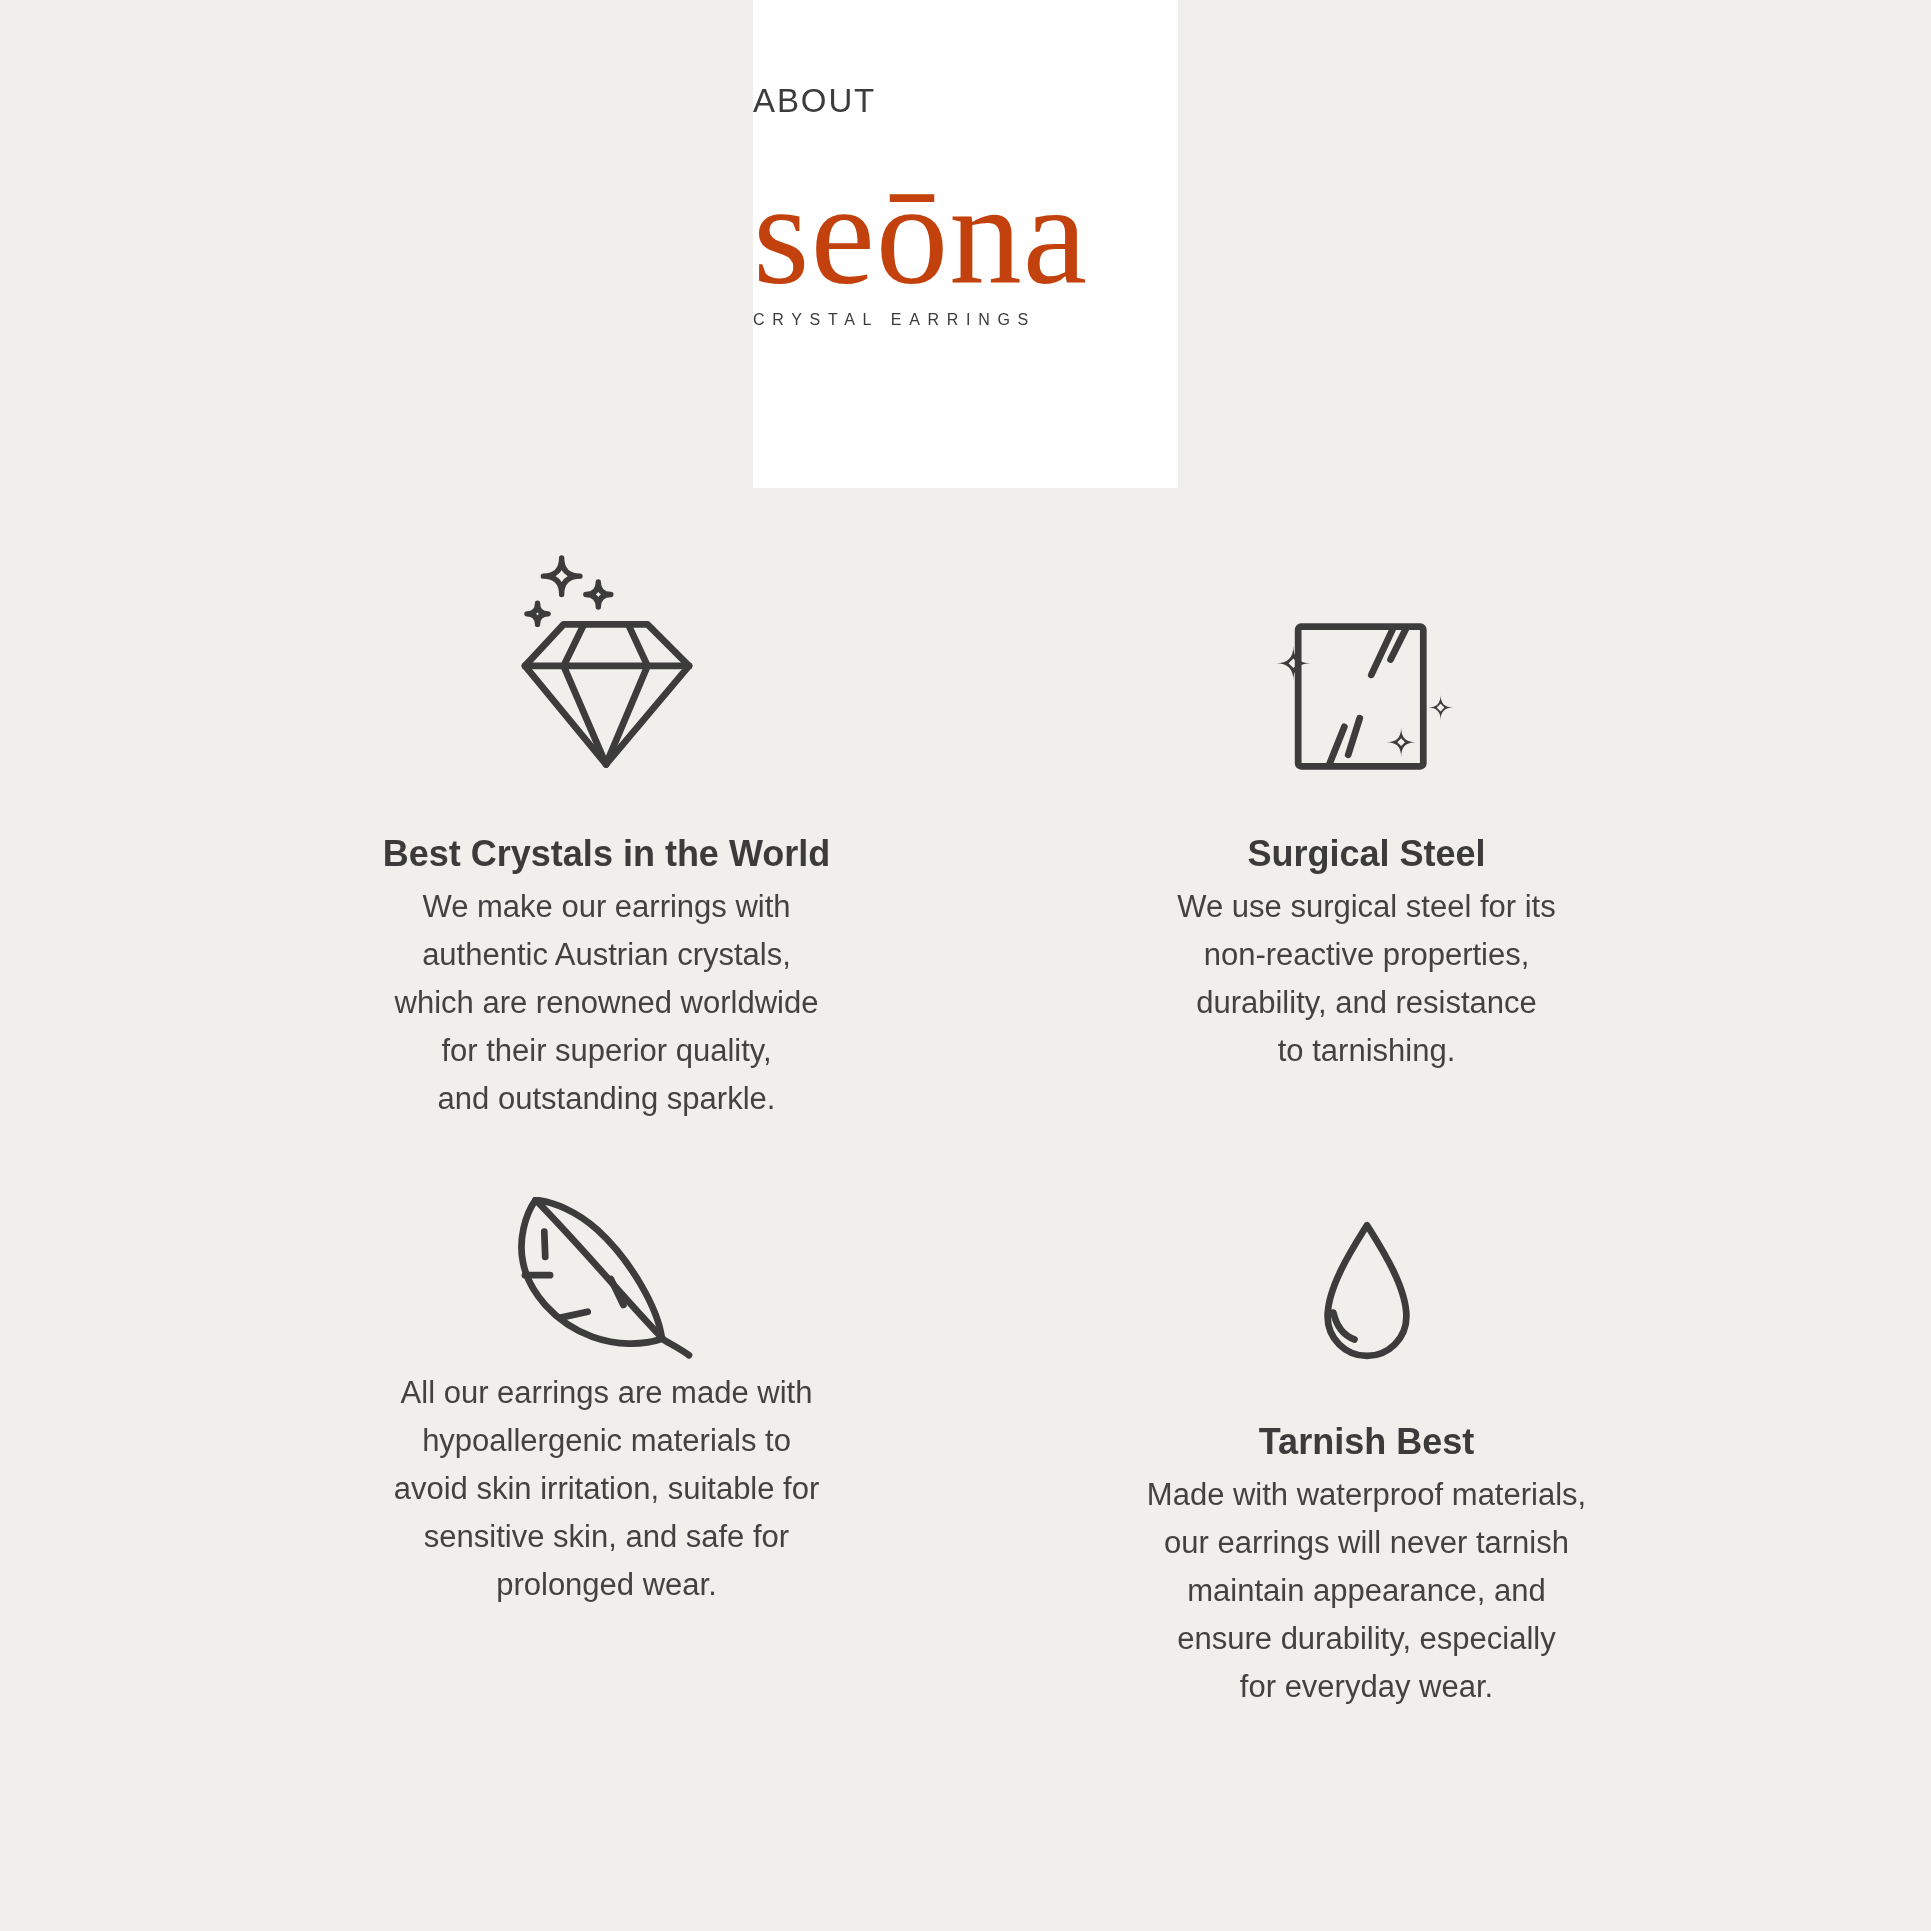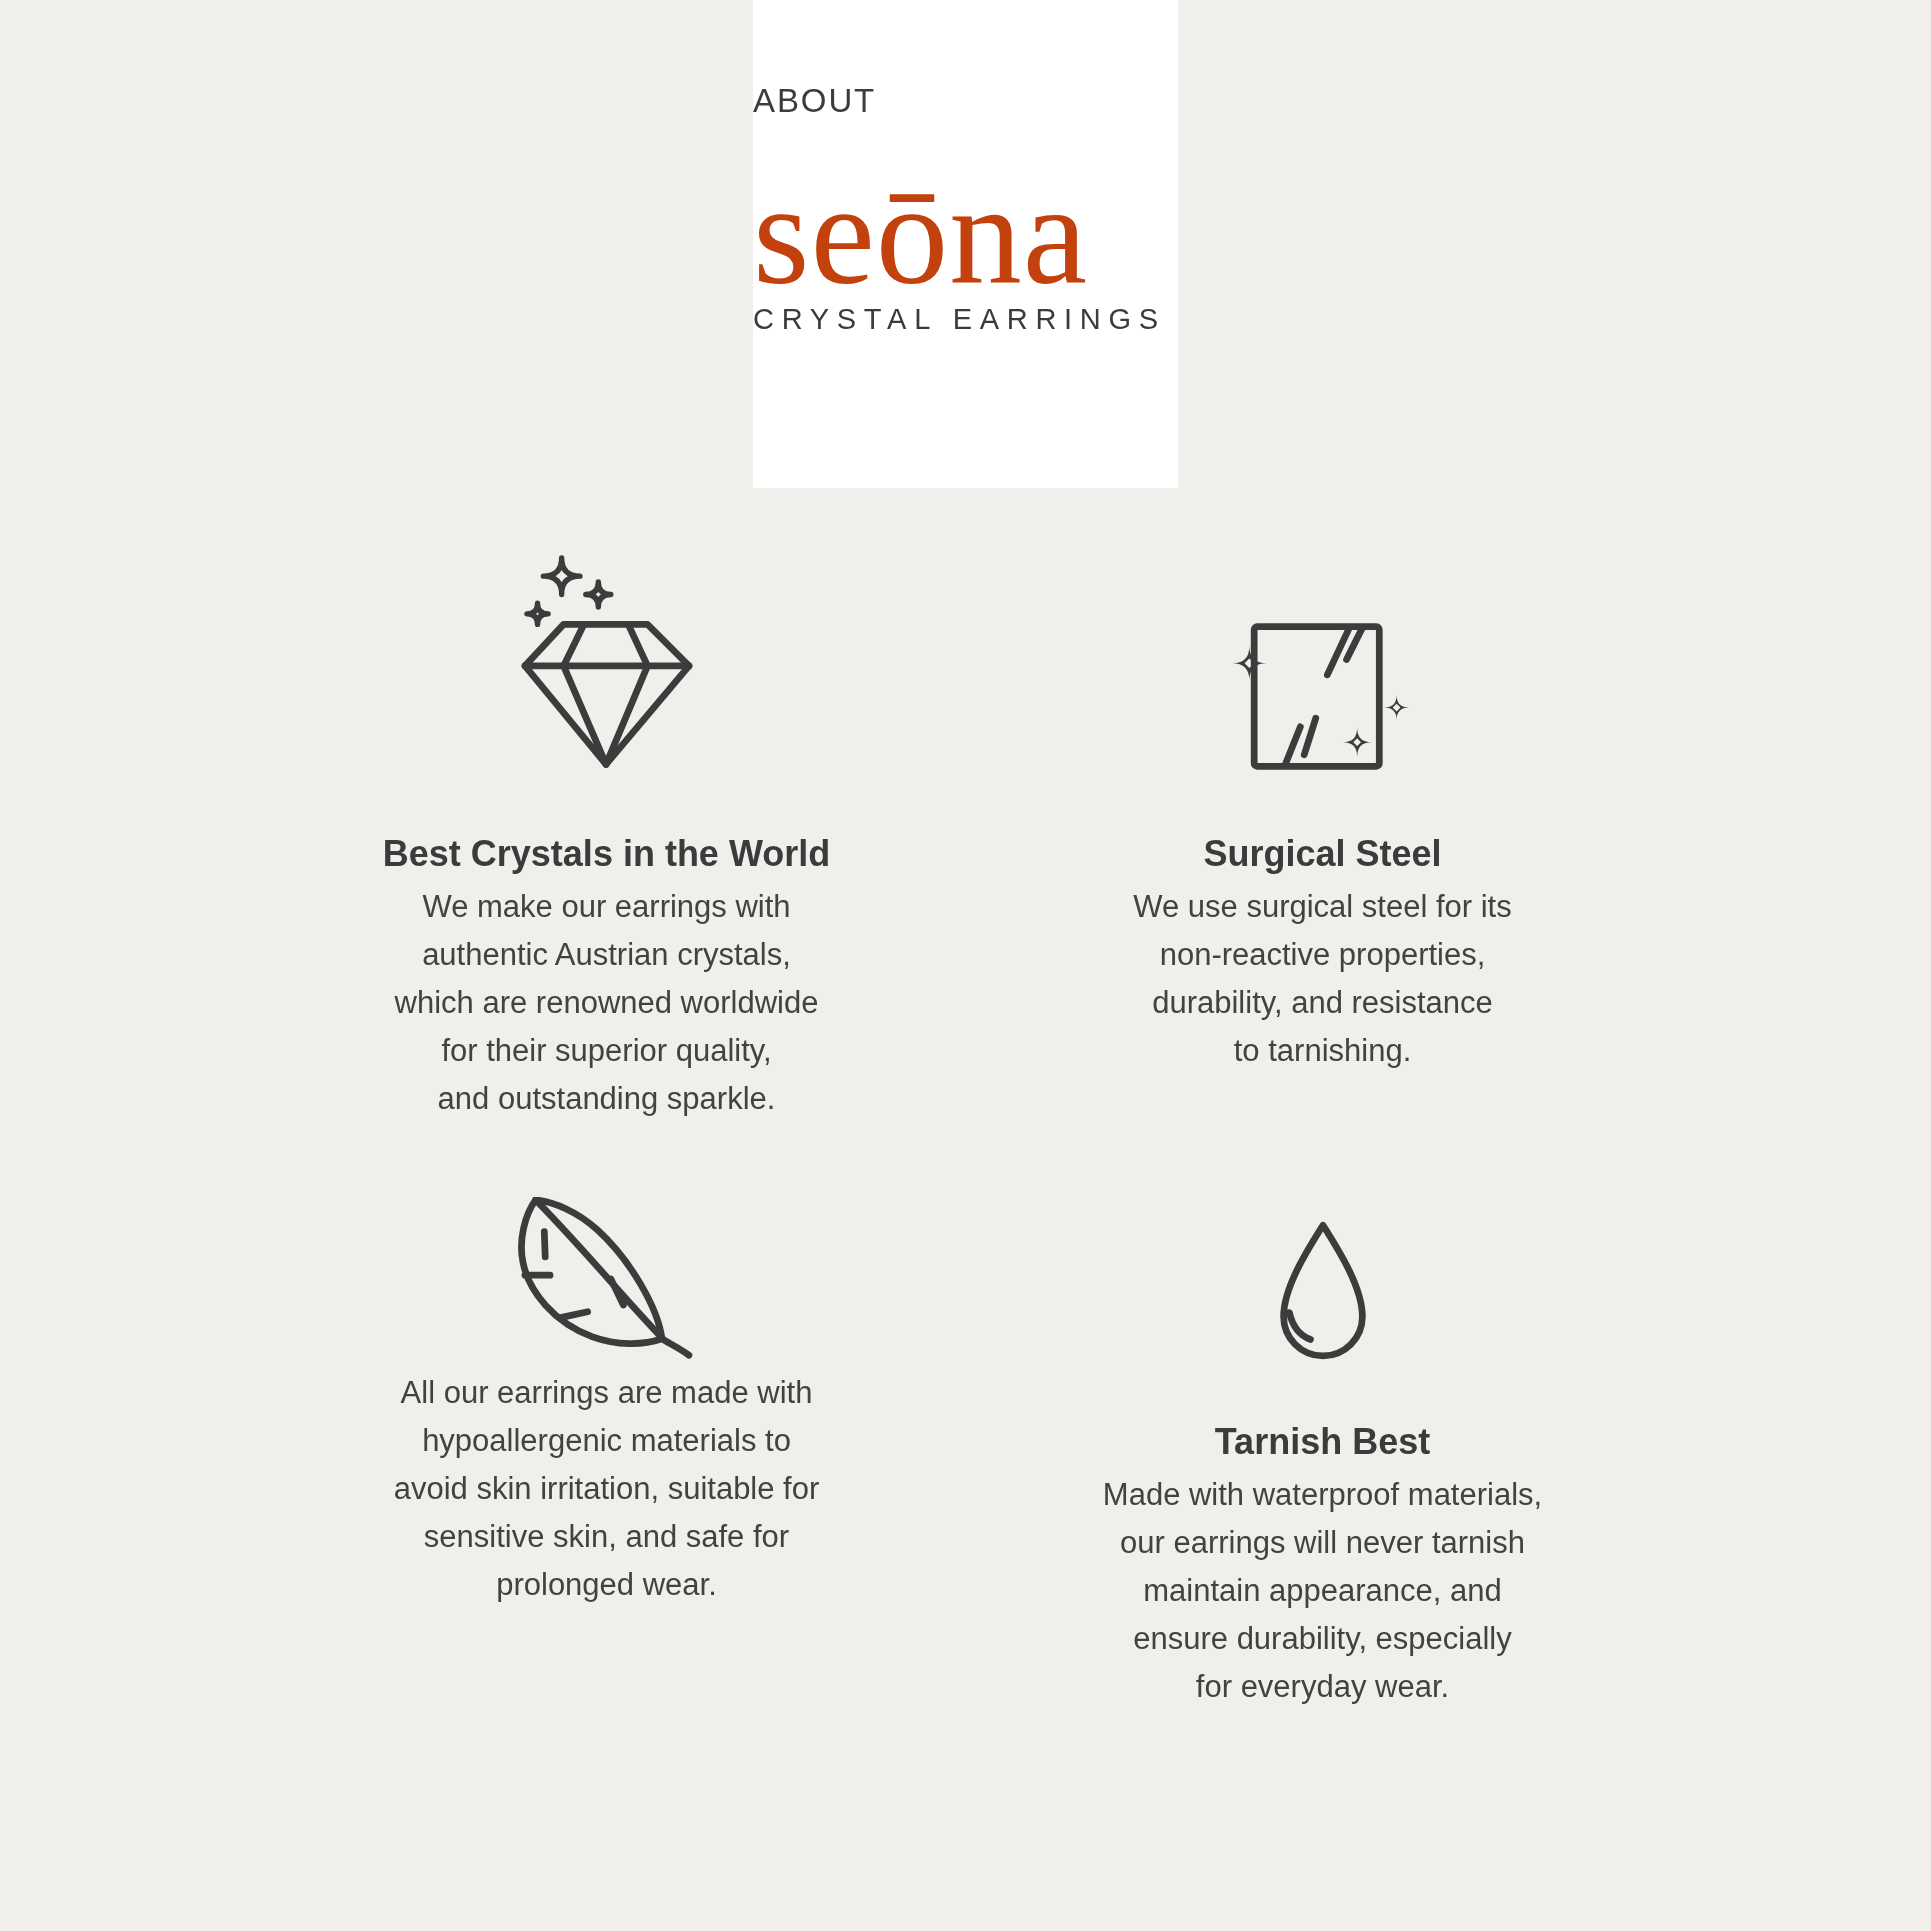--- a/index.html
+++ b/index.html
@@ -34,36 +34,36 @@
     margin-top: 42px;
     font-family: "Liberation Serif", serif;
     font-size: 145px;
     line-height: 145px;
     letter-spacing: 1px;
     font-weight: 400;
     color: #c2410c;
   }
   .brand-tagline {
     margin-top: -1.9px;
-    font-size: 29px;
+    font-size: 16px;
     line-height: 29px;
     letter-spacing: 7.7px;
     color: #3b3b3b;
   }
 
   
   .feature {
     position: absolute;
     width: 599px;
     text-align: center;
   }
   .feature.row1 { top: 546px; }
   .feature.row2 { top: 1134px; }
   .feature.col-left  { left: 307px; }
-  .feature.col-right { left: 1023px; }
+  .feature.col-right { left: 1067px; }
 
   .icon-wrap {
     height: 227px;
     display: flex;
     align-items: flex-end;
     justify-content: center;
   }
   .icon-wrap svg { display: block; }
 
   .feature-title {

